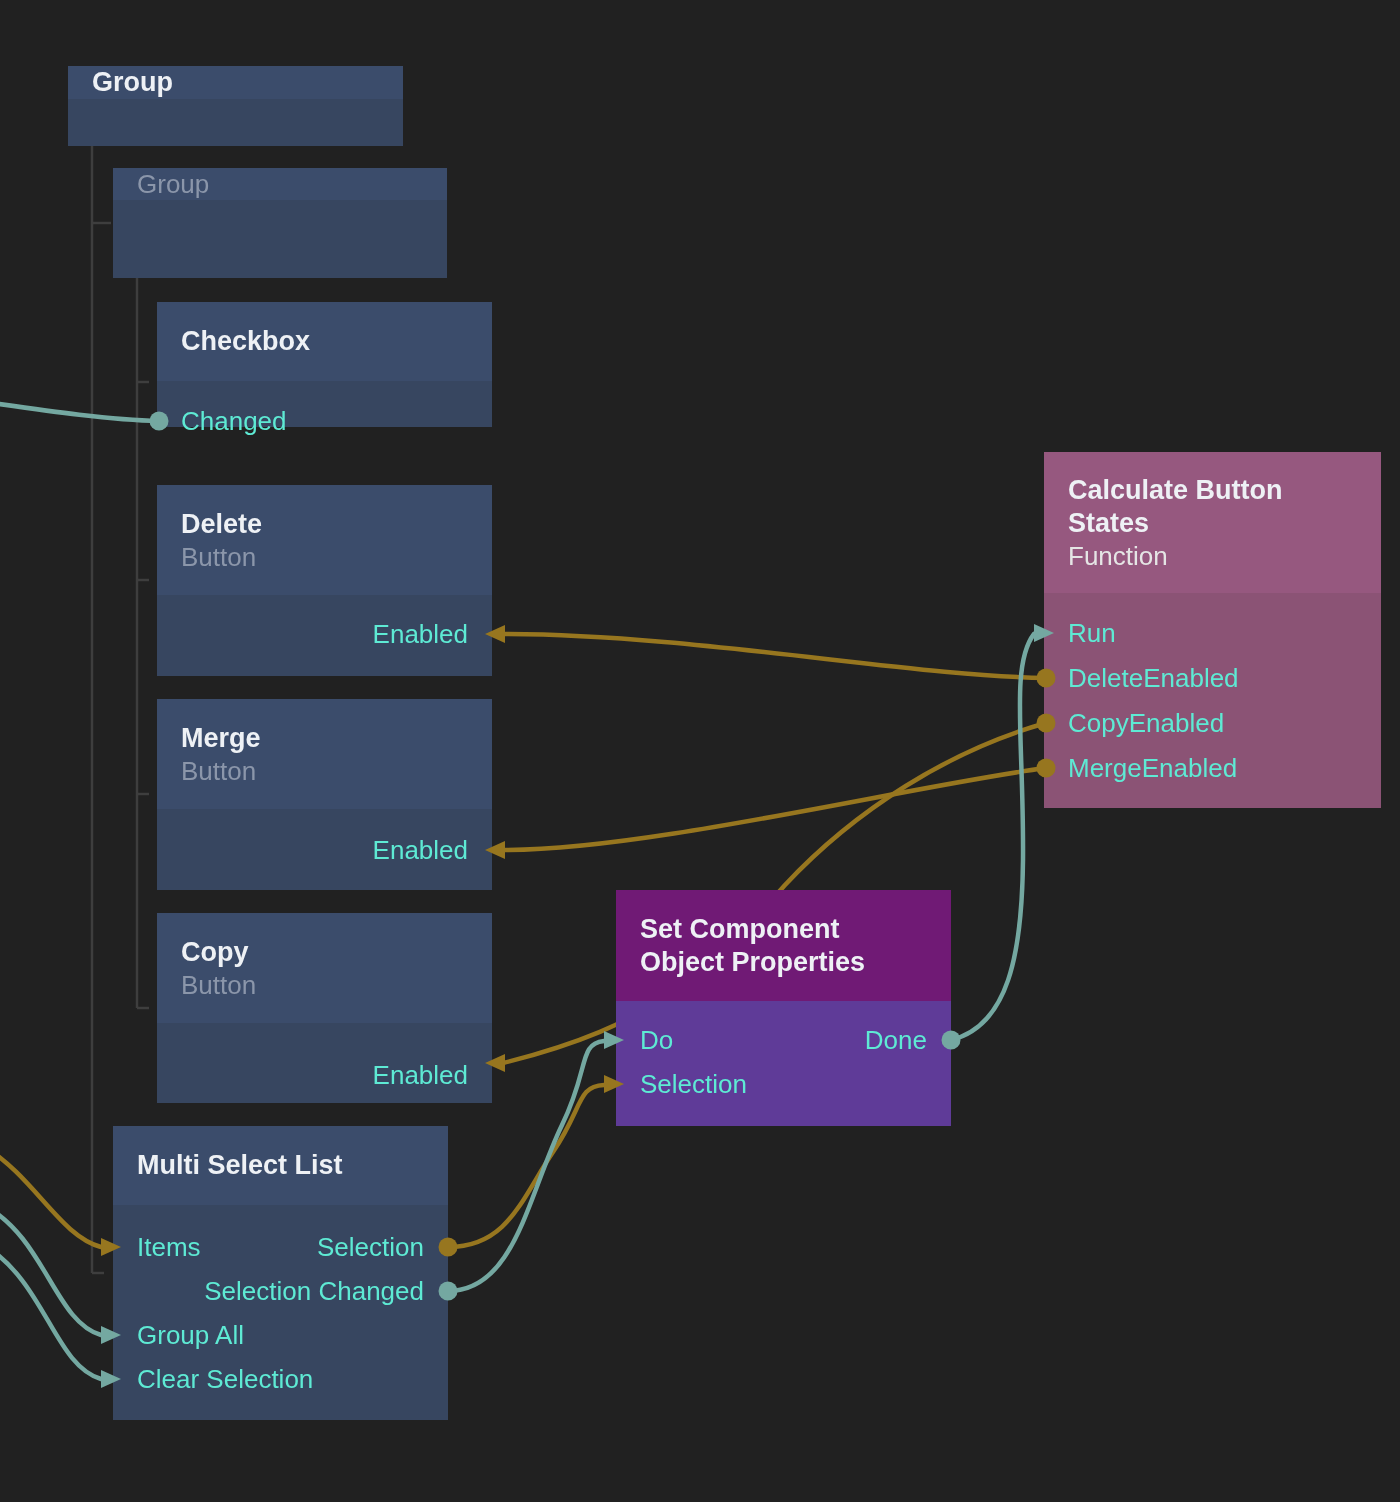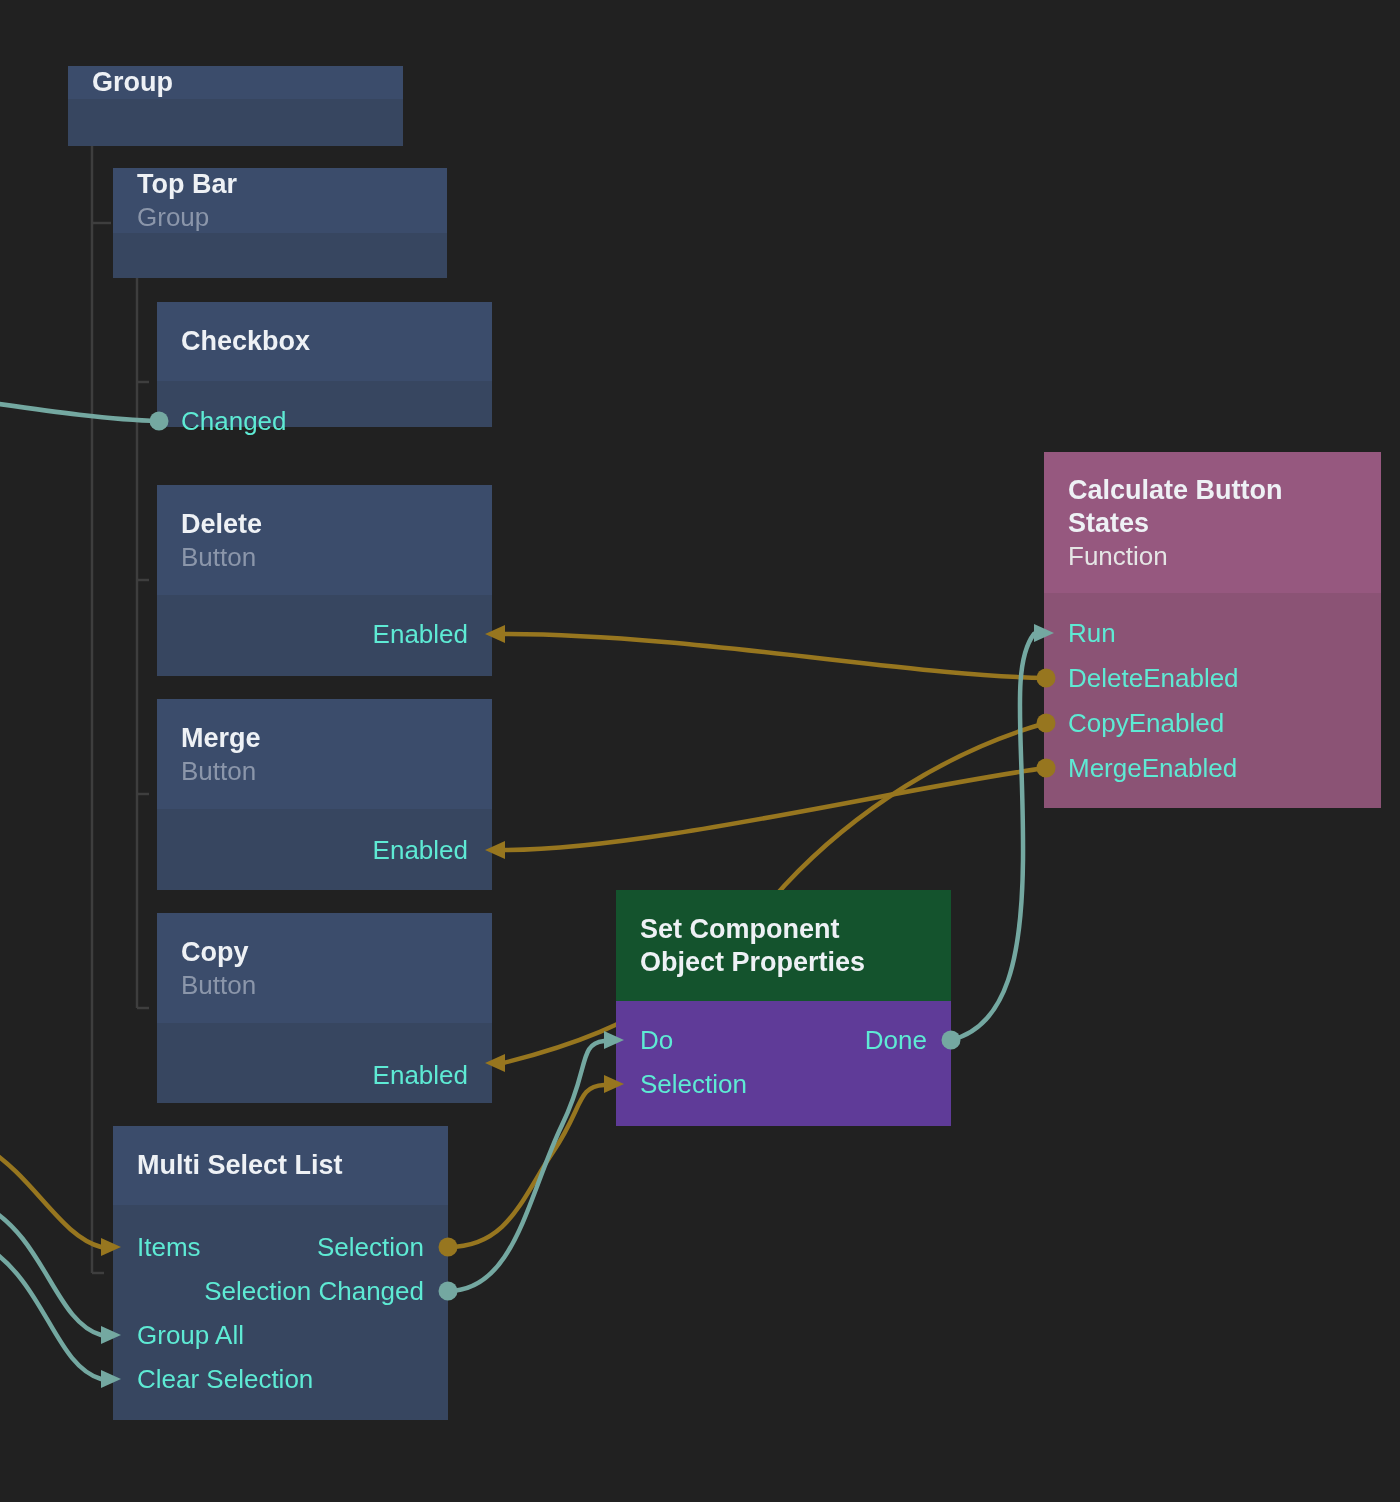--- a/index.html
+++ b/index.html
@@ -8,21 +8,21 @@
     background:#212121;
     font-family:"Liberation Sans","DejaVu Sans",sans-serif;
   }
   svg.layer{position:absolute;left:0;top:0;width:1400px;height:1502px;}
   #wires-under{z-index:1;}
   #ports-over{z-index:3;}
   .node{position:absolute;z-index:2;display:flex;flex-direction:column;}
   .node.blue{background:#374660;}
   .node.blue .hd{background:#3b4c6b;}
   .node.purple{background:#5f3b98;}
-  .node.purple .hd{background:#14532d;justify-content:center;}
+  .node.purple .hd{background:#701a75;justify-content:center;}
   .node.mauve{background:#8b5375;}
   .node.mauve .hd{background:#96587f;}
   .hd{display:flex;flex-direction:column;justify-content:center;padding:0 24px;flex:0 0 auto;}
   .title{font-size:27px;font-weight:600;color:#eef1f5;line-height:33px;}
   .subtitle{font-size:26px;font-weight:400;color:#8b96aa;line-height:32px;}
   .n-calc .subtitle{color:#e5e5e5;}
   .bd{flex:1 1 auto;}
   .prow{height:44px;display:flex;align-items:center;justify-content:space-between;
         padding:0 24px;font-size:26px;color:#5eead4;}
   .prow.right{justify-content:flex-end;}
@@ -76,21 +76,20 @@
   </svg>
 
   <div class="node blue n-group">
     <div class="hd">
       <div class="title">Group</div>
     </div>
   </div>
 
   <div class="node blue n-topbar">
     <div class="hd">
-      <div class="title">Top Bar</div>
       <div class="subtitle">Group</div>
     </div>
   </div>
 
   <div class="node blue n-checkbox">
     <div class="hd">
       <div class="title">Checkbox</div>
     </div>
     <div class="bd">
       <div class="prow left">

